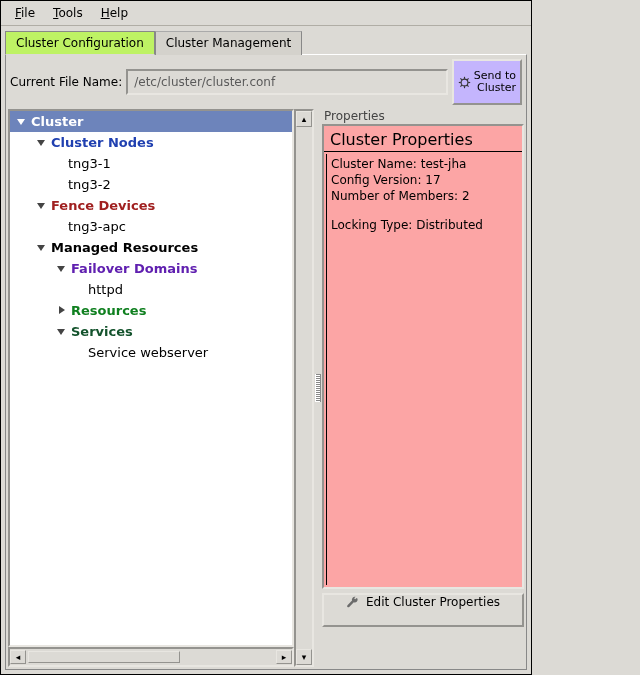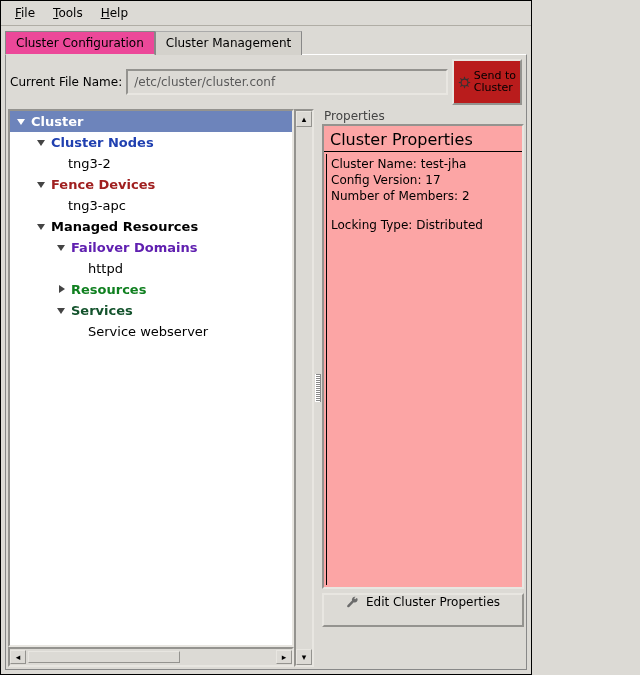--- a/index.html
+++ b/index.html
@@ -4,28 +4,28 @@
 <style>
 html,body{margin:0;padding:0;height:100%;font-family:"DejaVu Sans","Bitstream Vera Sans",sans-serif;font-size:12px;color:#000;background:#dcdad5}
 .window{width:532px;height:675px;background:#dcdad5;border:1px solid #000;box-sizing:border-box;display:flex;flex-direction:column}
 
 .menubar{display:flex;gap:14px;padding:3px 12px;border-bottom:1px solid #b0ada5}
 .menu-item{padding:2px 2px;cursor:default}
 .menu-item .u{text-decoration:underline}
 
 .tabbar{display:flex;padding:4px 4px 0 4px}
 .tab{padding:4px 10px 4px 10px;border:1px solid #888;border-bottom:none;background:#d4d2cc;position:relative;top:1px}
-.tab.active{background:#ec4899;border-bottom:1px solid #dcdad5}
+.tab.active{background:#bef264;border-bottom:1px solid #dcdad5}
 .tab.inactive{border-top-color:#aaa;border-right-color:#888}
 .tab-page{border:1px solid #888;border-top:1px solid #fff;margin:0 4px 4px 4px;flex:1;display:flex;flex-direction:column;min-height:0;padding:2px;background:#dcdad5;box-sizing:border-box}
 
 .file-row{display:flex;align-items:center;gap:4px;padding:2px 2px 4px 2px}
 .file-label{white-space:nowrap}
 .file-input{flex:1;height:22px;border:2px inset #e8e6e1;background:#dcdad5;color:#5a5a5a;padding:0 6px;font-family:inherit;font-size:12px}
-.btn{border:2px outset #e8e6e1;background:#b91c1c;padding:2px 4px;display:flex;align-items:center;gap:3px;cursor:default;line-height:1.1;text-align:left}
+.btn{border:2px outset #e8e6e1;background:#c4b5fd;padding:2px 4px;display:flex;align-items:center;gap:3px;cursor:default;line-height:1.1;text-align:right}
 .btn-send{height:38px;font-size:11px}
 .btn-send .word{display:block}
 .gear{display:inline-block;width:13px;height:13px;vertical-align:middle}
 
 .content{flex:1;display:flex;min-height:0}
 .left-wrap{display:flex;flex-direction:column;width:306px;min-width:306px}
 .tree-outer{flex:1;border:2px inset #e8e6e1;background:#fff;overflow:hidden;position:relative}
 .tree-inner{position:absolute;inset:0;overflow:hidden}
 .hscroll{height:16px;border:2px inset #e8e6e1;background:#dcdad5;display:flex;align-items:center}
 .hscroll .arrow{width:14px;height:12px;border:1px outset #e8e6e1;display:flex;align-items:center;justify-content:center;font-size:9px}
@@ -128,20 +128,24 @@
                   <span class="sp" style="width:26px"></span>
                   <span class="exp">
                         <svg width="9" height="9">
                           <polygon points="0,2 8,2 4,8" fill="#444"></polygon>
                         </svg>
                       </span>
                   <span class="cat c-nodes">Cluster Nodes</span>
                 </div>
                 <div class="row">
                       <span class="sp" style="width:58px"></span>
+                      <span>tng3-1</span>
+                    </div>
+                <div class="row">
+                      <span class="sp" style="width:58px"></span>
                       <span>tng3-2</span>
                     </div>
                 <div class="row">
                   <span class="sp" style="width:26px"></span>
                   <span class="exp">
                         <svg width="9" height="9">
                           <polygon points="0,2 8,2 4,8" fill="#444"></polygon>
                         </svg>
                       </span>
                   <span class="cat c-fence">Fence Devices</span>

